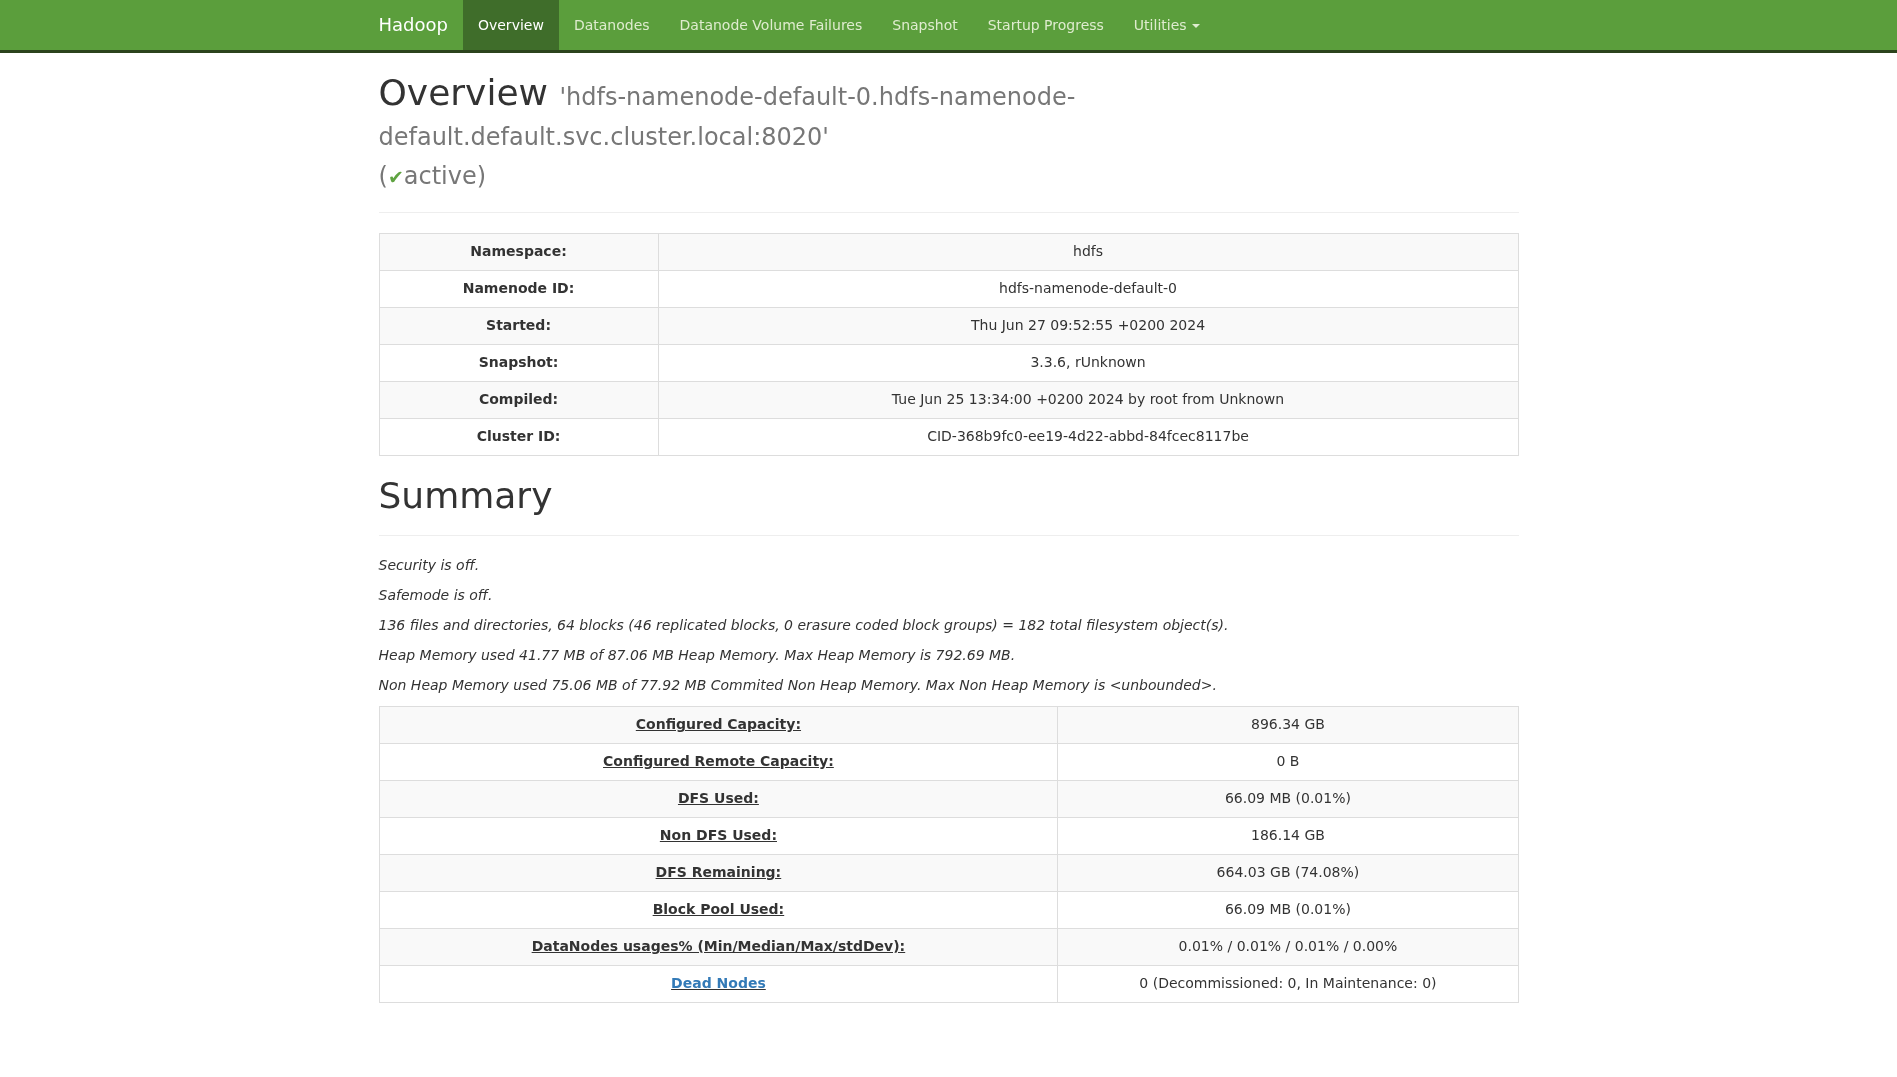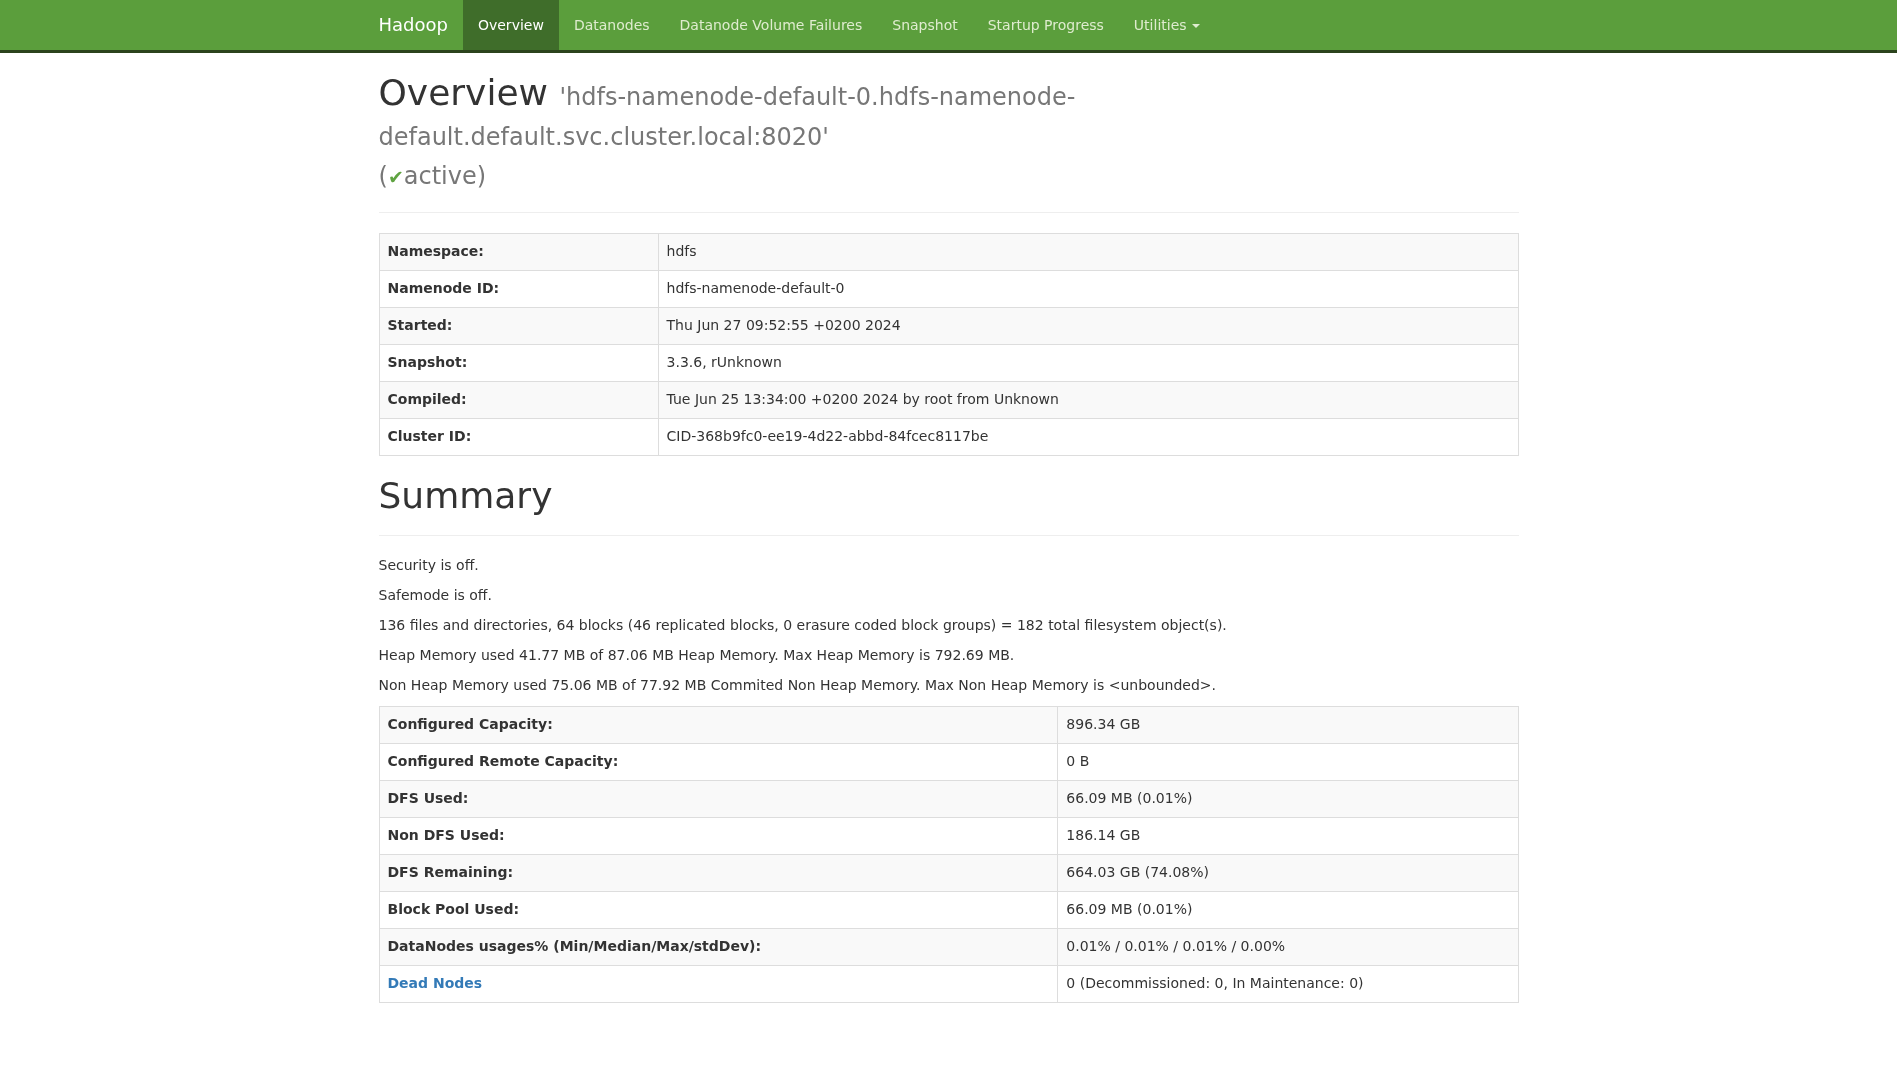--- a/index.html
+++ b/index.html
@@ -100,37 +100,37 @@
   
   table.table {
     width: 100%;
     border-collapse: collapse;
     margin-bottom: 20px;
     background: #fff;
   }
   table.table th, table.table td {
     padding: 8px;
     border: 1px solid #ddd;
-    text-align: left;
+    text-align: center;
     vertical-align: top;
     font-size: 14px;
     line-height: 1.428;
   }
   table.table th { font-weight: bold; color: #333; }
   table.table tbody tr:nth-child(odd) { background: #f9f9f9; }
   table.info-table th { width: 24.5%; }
-  table.summary-table th { width: 59.6%; }
+  table.summary-table th { width: 59.6%; text-decoration: underline; }
   a.node-link {
     color: #337ab7;
     text-decoration: none;
     cursor: pointer;
   }
 
   
-  .summary-text p { margin: 0 0 10px 0; line-height: 1.428; }
+  .summary-text p { margin: 0 0 10px 0; line-height: 1.428; font-style: italic; }
 </style>
 </head>
 <body>
 
 <nav class="navbar">
   <div class="navbar-inner">
     <a class="navbar-brand">Hadoop</a>
     <ul class="nav">
       <li class="active">
         <a>Overview</a>

